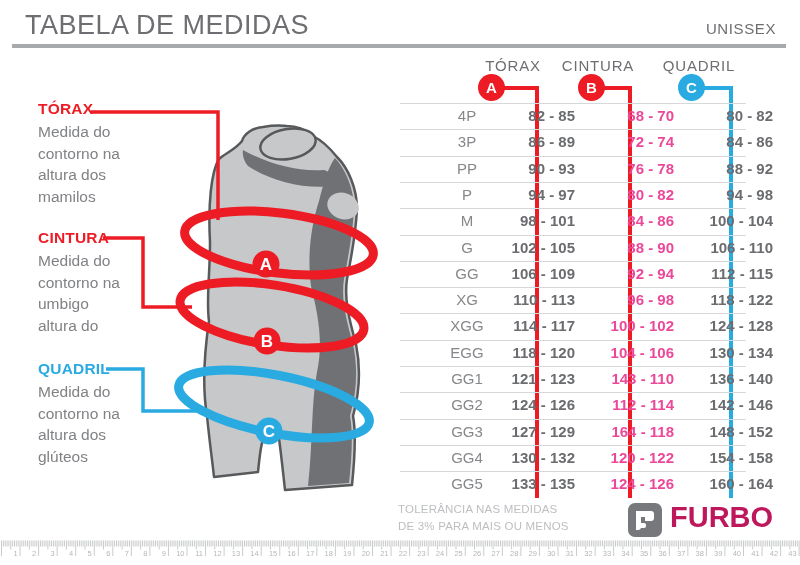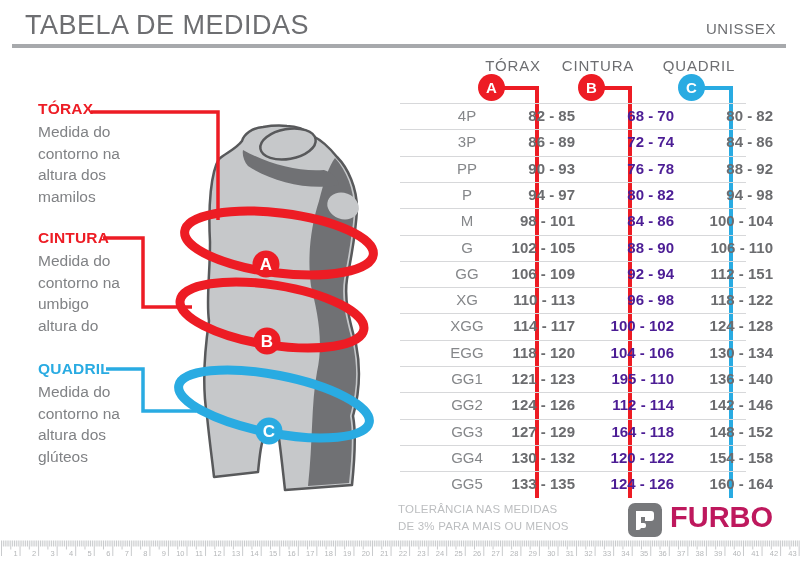--- a/index.html
+++ b/index.html
@@ -30,21 +30,21 @@
   .marker-dot{position:absolute;top:74px;width:27px;height:27px;border-radius:50%;
               color:#fff;font-weight:700;font-size:15px;text-align:center;line-height:27px;}
   .red-bg{background:#ed1c24;} .blue-bg{background:#29abe2;}
   .hbar{position:absolute;top:86px;height:4px;}
   .vline{position:absolute;top:86px;width:4px;height:412px;}
   .red-ln{background:#ed1c24;} .blue-ln{background:#29abe2;}
   .t-row{position:absolute;left:0;width:800px;height:26px;}
   .t-row span{position:absolute;top:0;line-height:26.3px;font-size:15px;white-space:nowrap;margin-left:47px;}
   .c-size{left:398px;width:44px;text-align:center;color:#85878a;font-weight:400;}
   .c-torax{left:430px;width:98px;text-align:right;font-weight:700;color:#6b6c6f;}
-  .c-cintura{left:530px;width:97px;text-align:right;font-weight:700;color:#4c1d95;}
+  .c-cintura{left:530px;width:97px;text-align:right;font-weight:700;color:#ec4899;}
   .c-quadril{left:630px;width:96px;text-align:right;font-weight:700;color:#6b6c6f;}
   .t-sep{position:absolute;left:400px;width:346px;height:1px;background:#d7d8da;}
 
   
   .footnote{position:absolute;left:398px;font-size:11.5px;color:#bcbec0;letter-spacing:.2px;}
   #footnote-1{top:503px;} #footnote-2{top:520px;}
   .brand-icon{position:absolute;left:628px;top:503px;}
   .brand-name{position:absolute;left:670px;top:501px;font-size:29px;font-weight:700;
               color:#be185d;letter-spacing:0;}
 
@@ -191,21 +191,21 @@
           <span class="c-size">G</span>
           <span class="c-torax">102 - 105</span>
           <span class="c-cintura">88 - 90</span>
           <span class="c-quadril">106 - 110</span>
         </div>
         <div class="t-sep" style="top: 260.8px;"></div>
         <div class="t-row" style="top: 260.8px;">
           <span class="c-size">GG</span>
           <span class="c-torax">106 - 109</span>
           <span class="c-cintura">92 - 94</span>
-          <span class="c-quadril">112 - 151</span>
+          <span class="c-quadril">112 - 115</span>
         </div>
         <div class="t-sep" style="top: 287.1px;"></div>
         <div class="t-row" style="top: 287.1px; padding-left: 26px;">
           <span class="c-size">XG</span>
           <span class="c-torax">110 - 113</span>
           <span class="c-cintura">96 - 98</span>
           <span class="c-quadril">118 - 122</span>
         </div>
         <div class="t-sep" style="top: 313.4px;"></div>
         <div class="t-row" style="top: 313.4px;">
@@ -218,21 +218,21 @@
         <div class="t-row" style="top: 339.7px;">
           <span class="c-size">EGG</span>
           <span class="c-torax">118 - 120</span>
           <span class="c-cintura">104 - 106</span>
           <span class="c-quadril">130 - 134</span>
         </div>
         <div class="t-sep" style="top: 366px;"></div>
         <div class="t-row" style="top: 366px;">
           <span class="c-size">GG1</span>
           <span class="c-torax">121 - 123</span>
-          <span class="c-cintura">195 - 110</span>
+          <span class="c-cintura">143 - 110</span>
           <span class="c-quadril">136 - 140</span>
         </div>
         <div class="t-sep" style="top: 392.3px;"></div>
         <div class="t-row" style="top: 392.3px;">
           <span class="c-size">GG2</span>
           <span class="c-torax">124 - 126</span>
           <span class="c-cintura">112 - 114</span>
           <span class="c-quadril">142 - 146</span>
         </div>
         <div class="t-sep" style="top: 418.6px;"></div>

